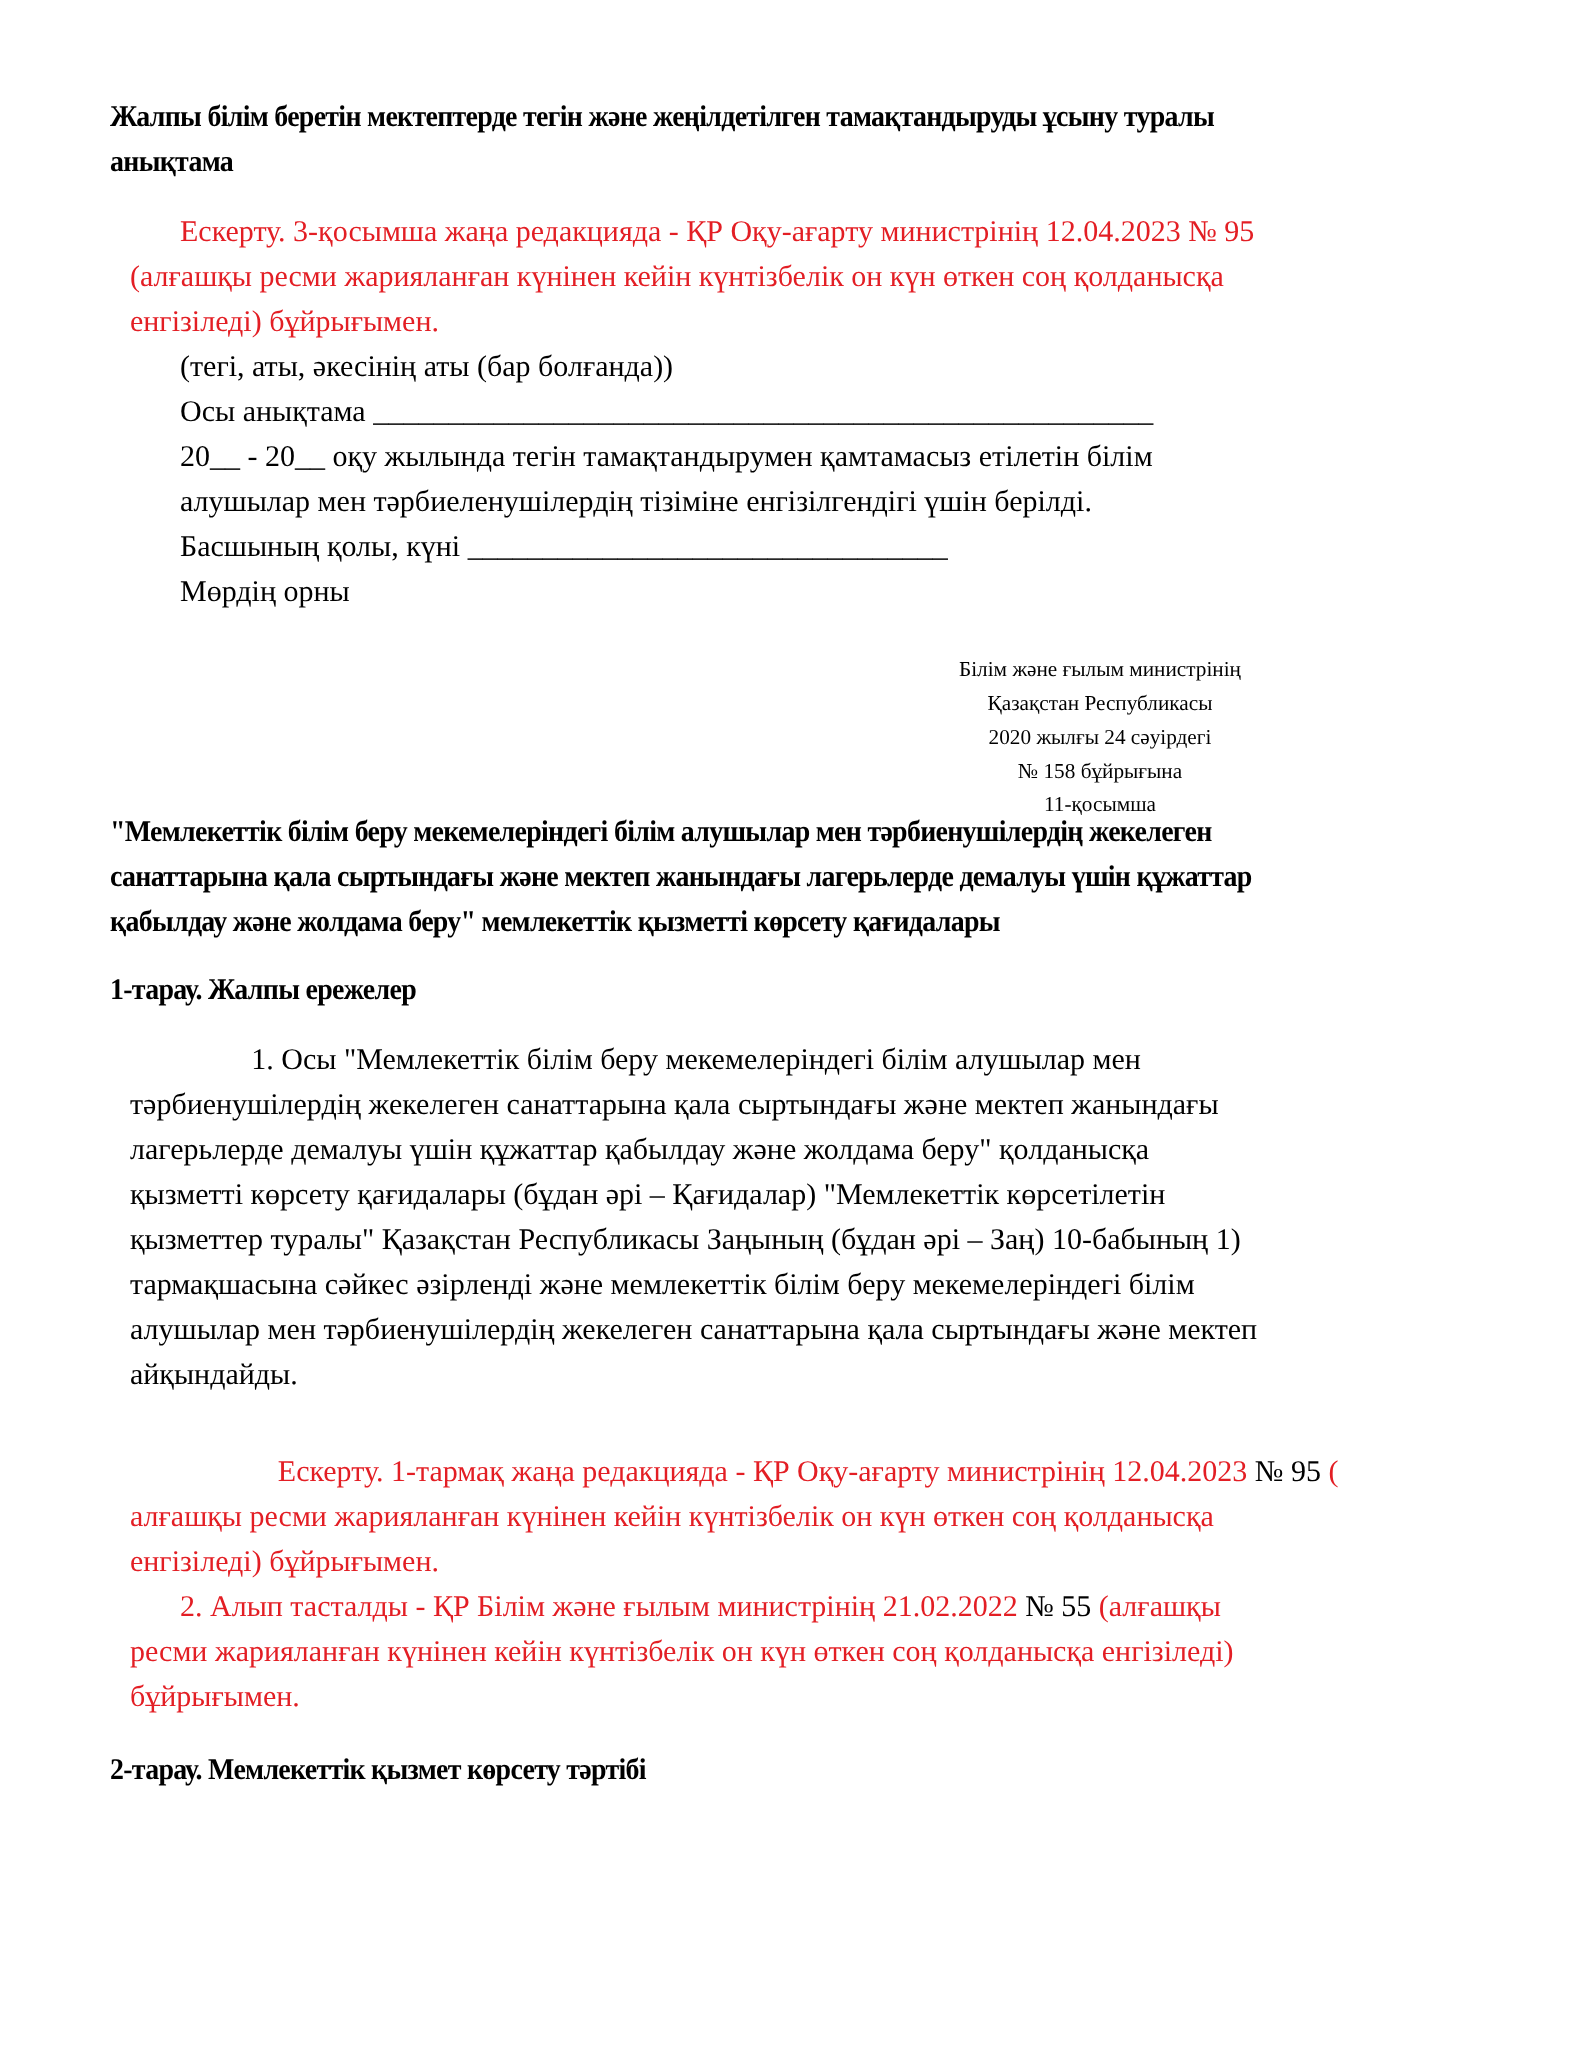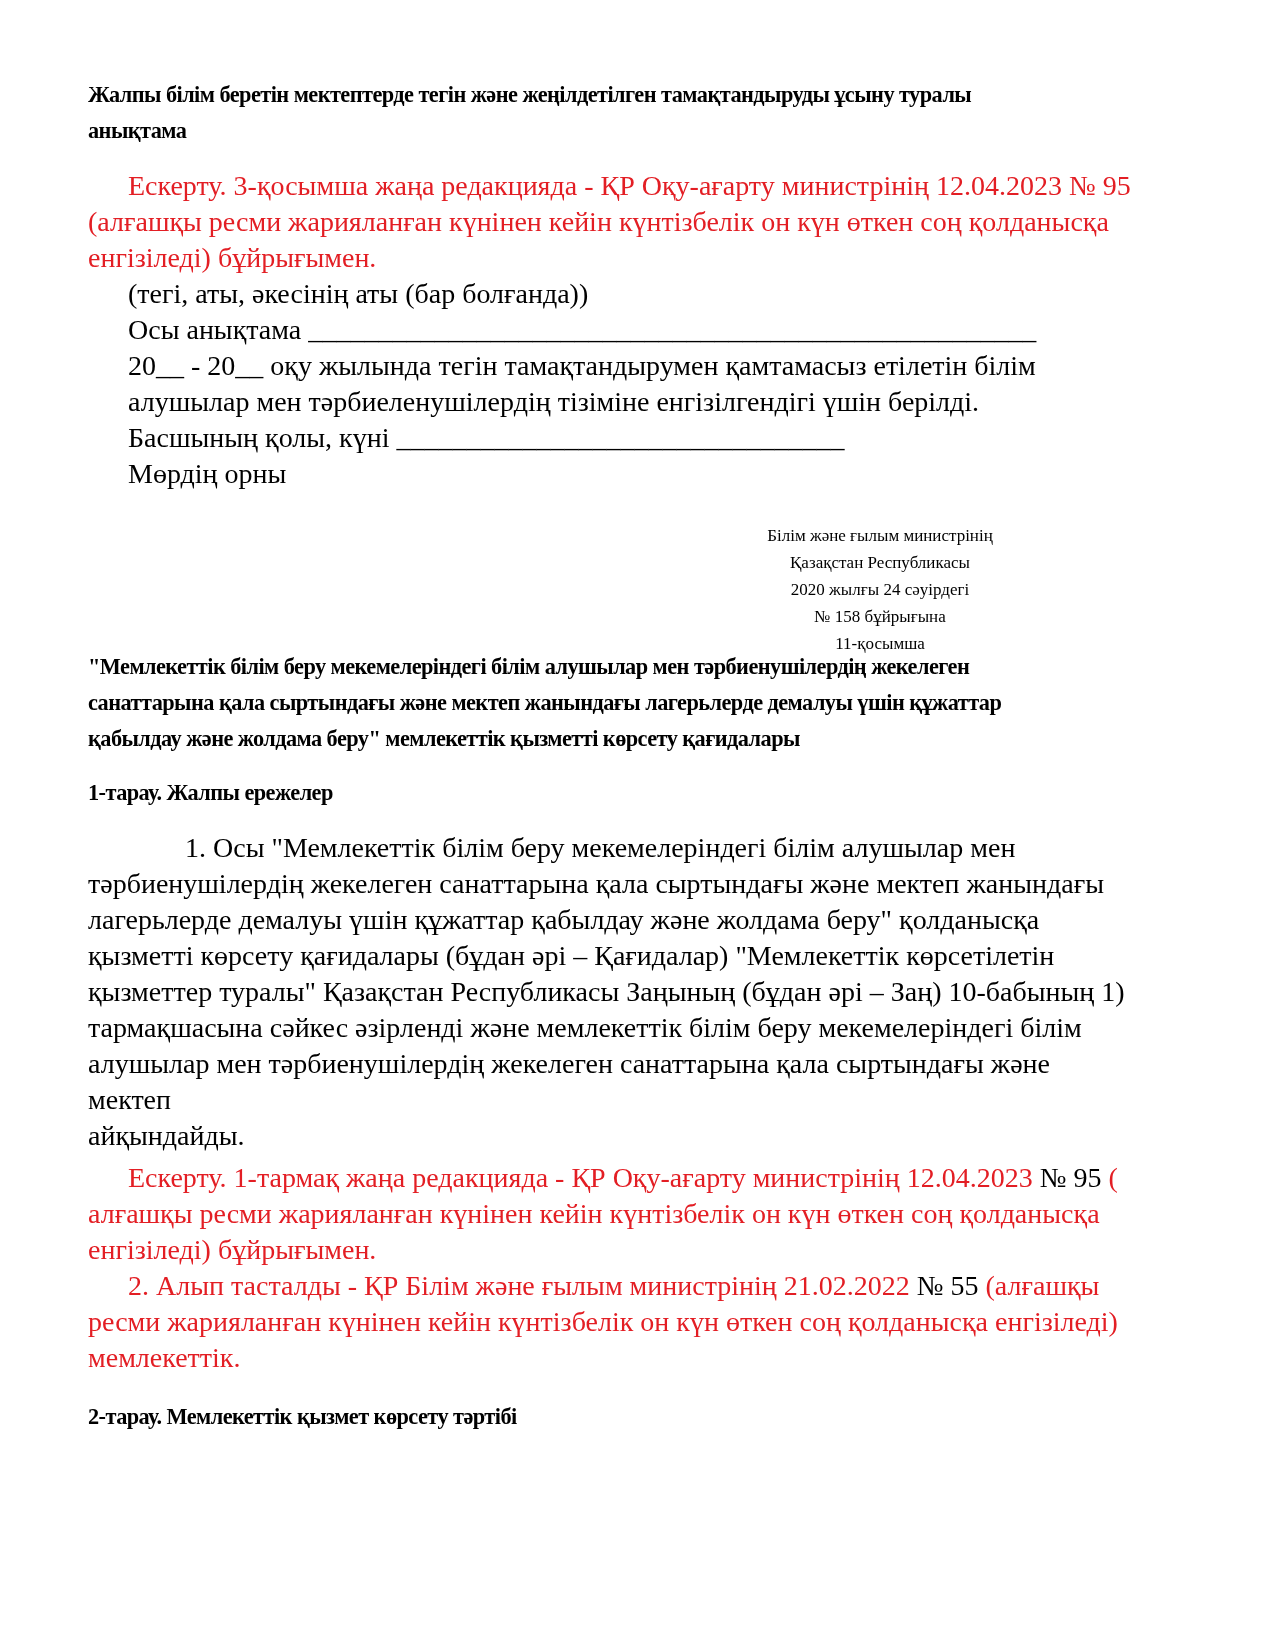--- a/index.html
+++ b/index.html
@@ -3,21 +3,21 @@
 <meta charset="utf-8">
 <style>
   html, body { margin: 0; padding: 0; background: #ffffff; }
   body { width: 1275px; height: 1650px; position: relative; overflow: hidden;
          font-family: "Liberation Serif", serif; color: #000; }
   .page { position: absolute; left: 0; top: 0; width: 1275px; height: 1352px; }
   .h { position: absolute; left: 88px; font-weight: bold; font-size: 24px; line-height: 36px;
        letter-spacing: -0.6px; transform: scaleX(0.93); transform-origin: left top; }
   .red { color: #e31e24; }
   .blk { color: #000; }
-  .p { position: absolute; font-size: 28px; line-height: 36px; }
+  .p { position: absolute; font-size: 24px; line-height: 36px; margin-left: 16px; }
   .just { text-align: justify; text-align-last: left; }
   .stamp { position: absolute; left: 700px; top: 522px; width: 360px; text-align: center;
            font-size: 17px; line-height: 27px; }
   .line { display: block; white-space: nowrap; }
 </style>
 </head>
 <body>
 
 <div class="page">
 
@@ -62,32 +62,32 @@
     <div class="just">тәрбиенушілердің жекелеген санаттарына қала сыртындағы және мектеп жанындағы</div>
     <div class="just">лагерьлерде демалуы үшін құжаттар қабылдау және жолдама беру" қолданысқа</div>
     <div class="just">қызметті көрсету қағидалары (бұдан әрі – Қағидалар) "Мемлекеттік көрсетілетін</div>
     <div class="just">қызметтер туралы" Қазақстан Республикасы Заңының (бұдан әрі – Заң) 10-бабының 1)</div>
     <div class="just">тармақшасына сәйкес әзірленді және мемлекеттік білім беру мекемелеріндегі білім</div>
     <div>алушылар мен тәрбиенушілердің жекелеген санаттарына қала сыртындағы және мектеп</div>
     <div>айқындайды.</div>
   </div>
 
   <div class="p red" style="left:88px; top:1160px; width:1045px;">
-    <span class="line" style="padding-left:40px;">
+    <span class="line" style="padding-left:40px;text-align:center;">
       <span>Ескерту. 1-тармақ жаңа редакцияда - ҚР Оқу-ағарту министрінің 12.04.2023</span>
       <span class="blk">№ 95</span><span> (</span>
     </span>
     <span class="line">алғашқы ресми жарияланған күнінен кейін күнтізбелік он күн өткен соң қолданысқа</span>
     <span class="line">енгізіледі) бұйрығымен.</span>
   </div>
 
   <div class="p red" style="left:88px; top:1268px; width:1045px;">
     <span class="line" style="padding-left:40px;">
       <span>2. Алып тасталды - ҚР Білім және ғылым министрінің 21.02.2022</span>
       <span class="blk">№ 55</span><span> (алғашқы</span>
     </span>
     <span class="line">ресми жарияланған күнінен кейін күнтізбелік он күн өткен соң қолданысқа енгізіледі)</span>
-    <span class="line">мемлекеттік.</span>
+    <span class="line">бұйрығымен.</span>
   </div>
 
   <div class="h" style="top:1398px;">2-тарау. Мемлекеттік қызмет көрсету тәртібі</div>
 
 </div>
 
 </body></html>

